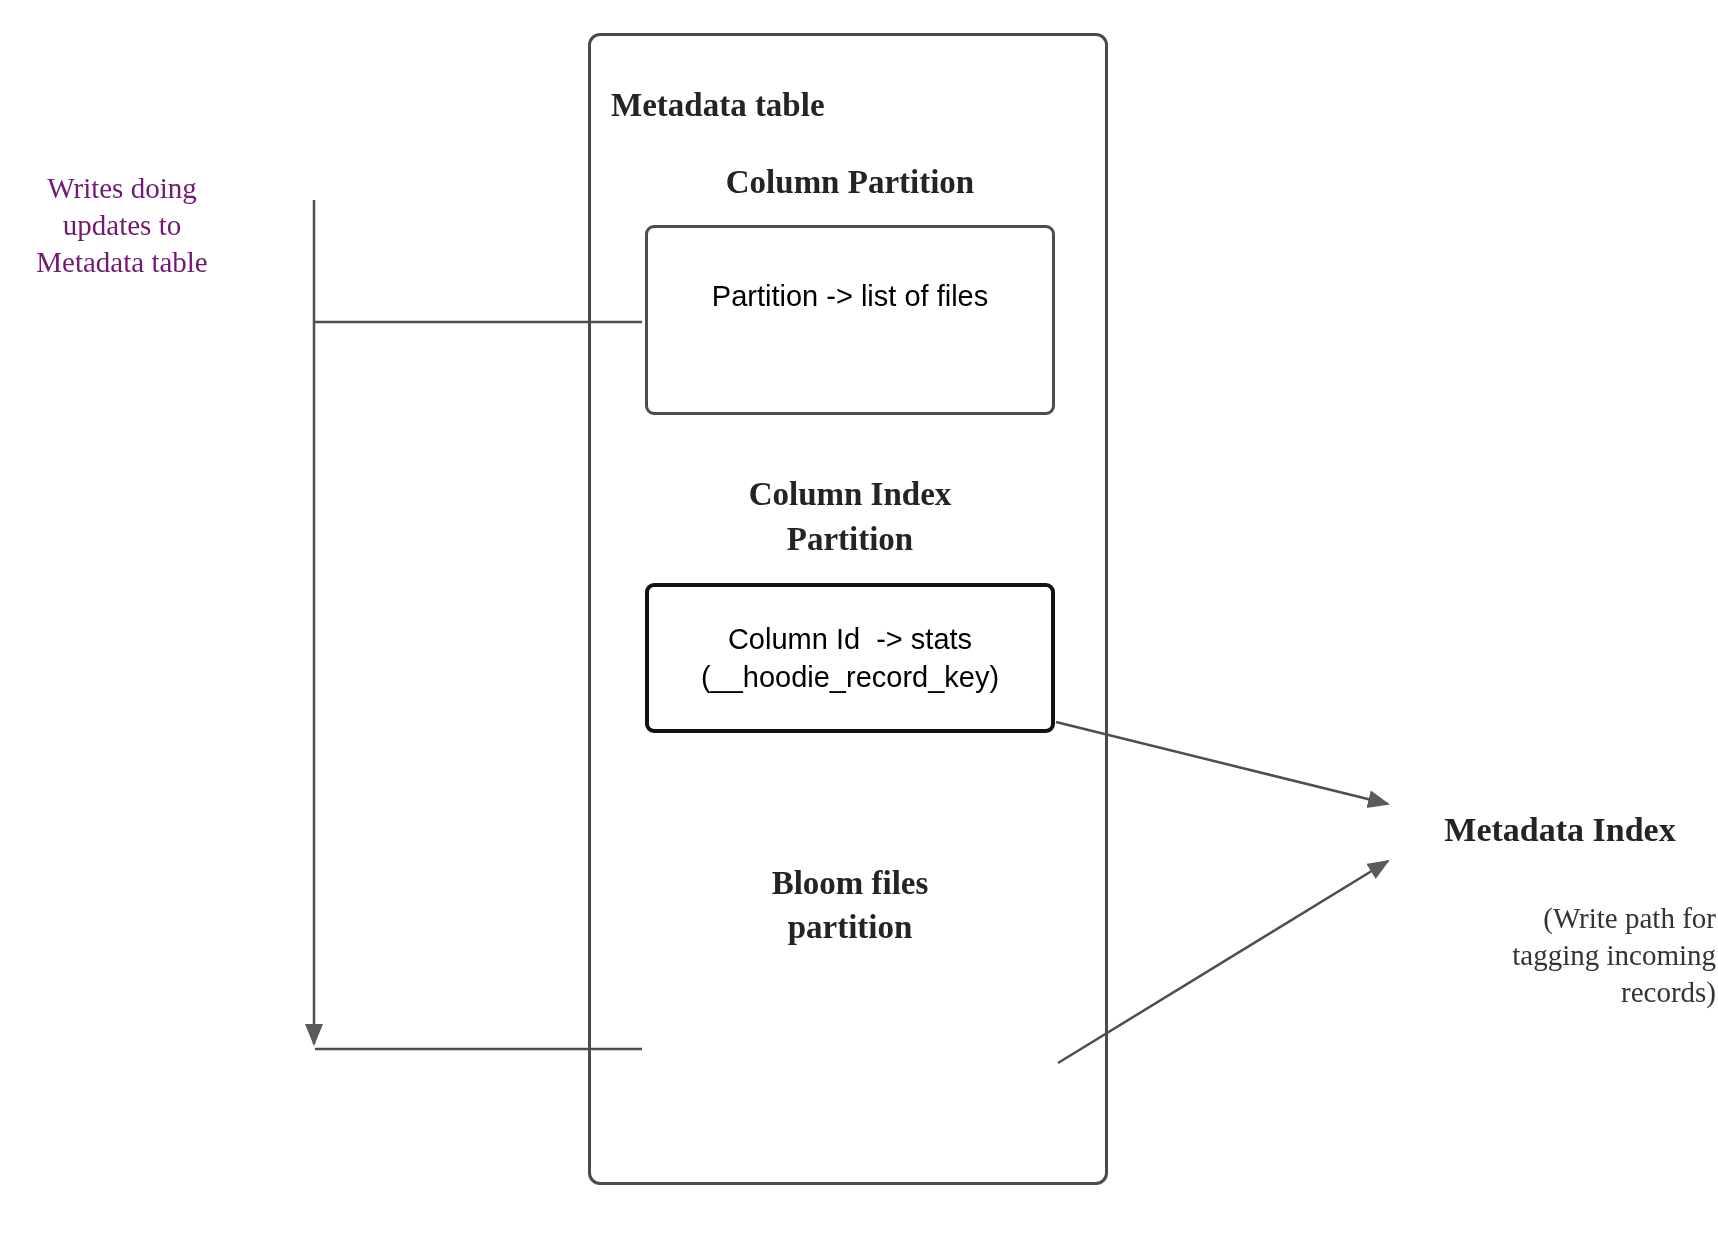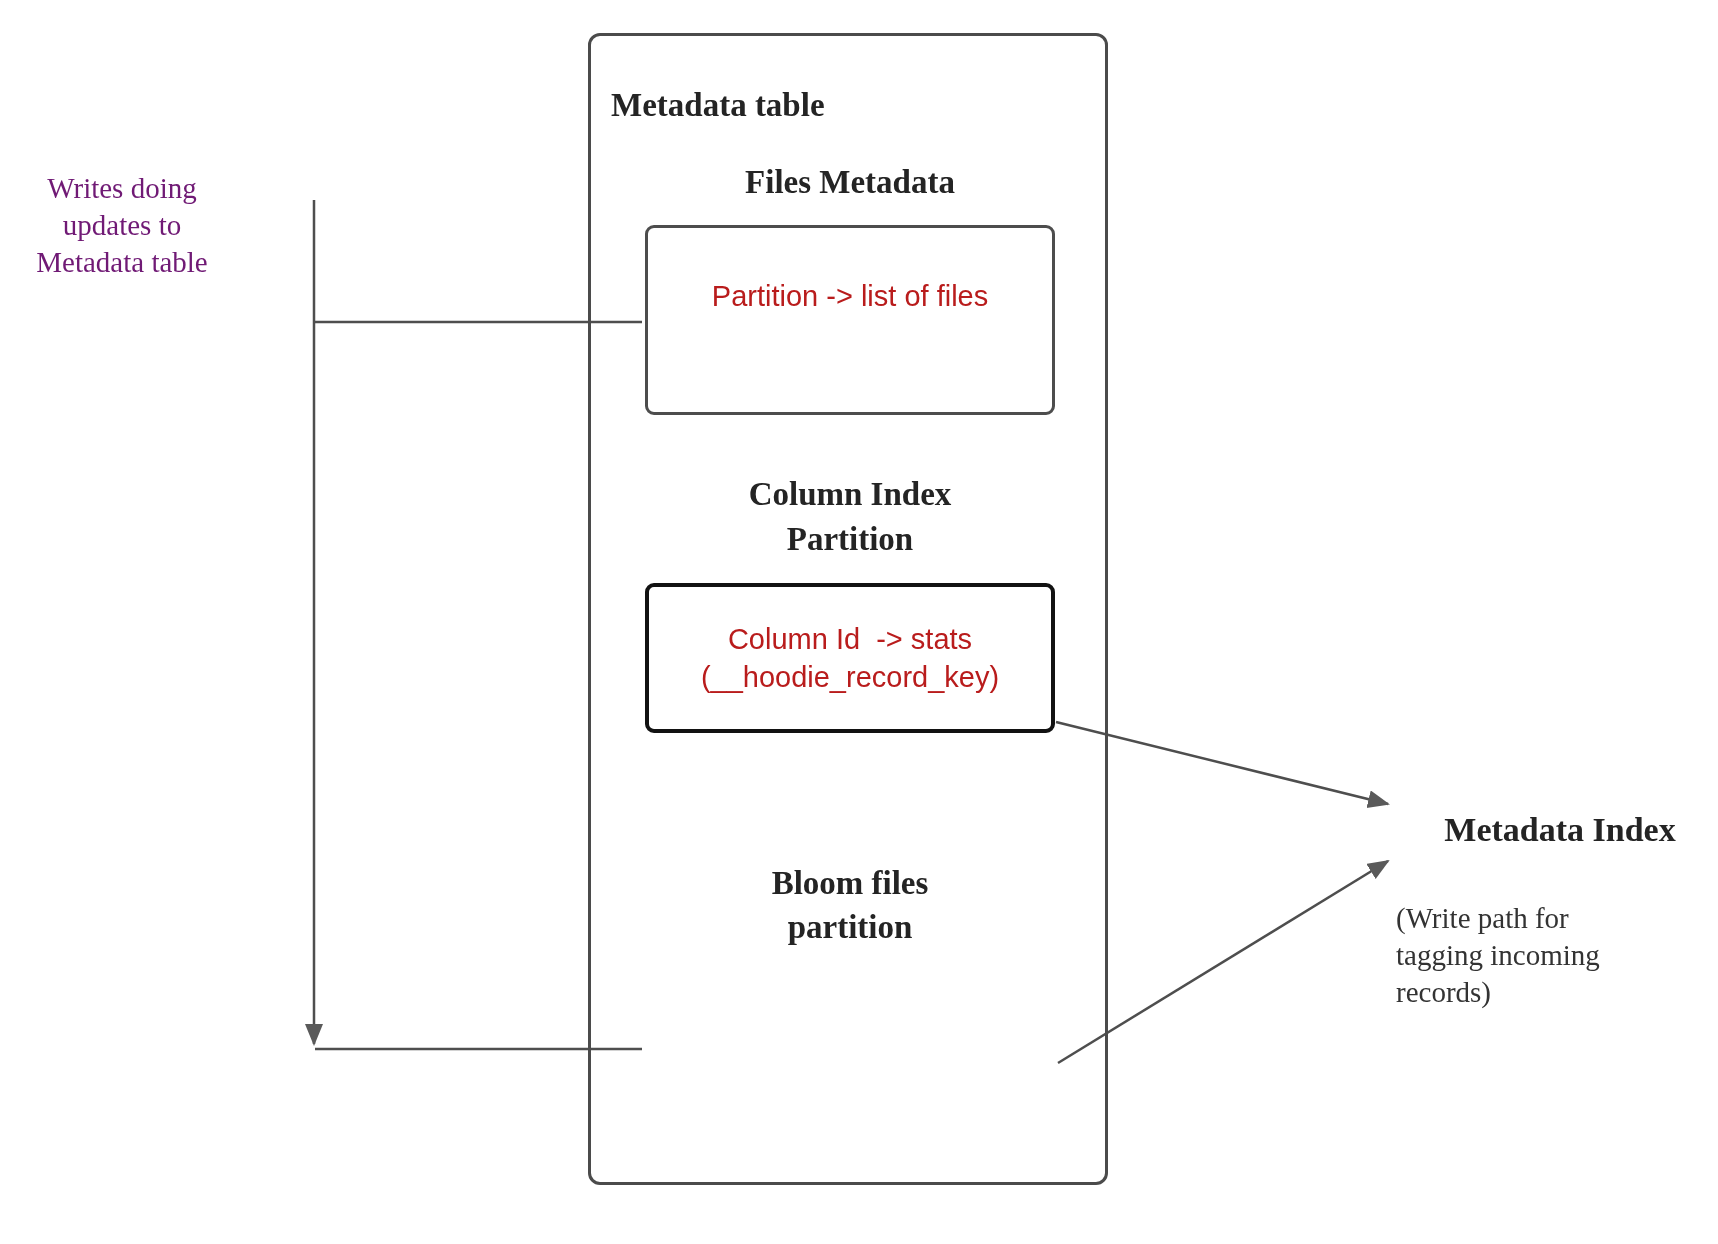--- a/index.html
+++ b/index.html
@@ -77,21 +77,21 @@
     font-size: 33px;
     line-height: 45px;
   }
   .files-head  { top: 162px; line-height: 40px; }
   .stats-head  { top: 472px; }
   .bloom-head  { top: 861px; line-height: 44px; }
 
   .box-content {
     font-size: 29px;
     line-height: 38px;
-    color: #b91c1c;
+    color: #000000;
     text-align: center;
     white-space: pre-wrap;
   }
   .files-content { transform: translateY(-24px); }
 
   .left-note {
     left: 2px;
     top: 170px;
     width: 240px;
     text-align: center;
@@ -104,21 +104,21 @@
     top: 810px;
     width: 330px;
     text-align: center;
     font-size: 34px;
     line-height: 40px;
   }
   .index-subtitle {
     left: 1396px;
     top: 900px;
     width: 320px;
-    text-align: left;
+    text-align: right;
     font-size: 29px;
     line-height: 37px;
     color: #333333;
   }
 </style>
 </head>
 <body>
 
 <div class="canvas">
 
@@ -141,21 +141,21 @@
   </svg>
 
   <div class="txt left-note">Writes doing
 updates to
 Metadata table</div>
 
   <div class="box outer-box"></div>
 
   <div class="txt bold-head table-title">Metadata table</div>
 
-  <div class="txt bold-head part-head files-head">Files Metadata</div>
+  <div class="txt bold-head part-head files-head">Column Partition</div>
   <div class="box inner-box files-box">
     <span class="box-content files-content">Partition -&gt; list of files</span>
   </div>
 
   <div class="txt bold-head part-head stats-head">Column Index
 Partition</div>
   <div class="box inner-box stats-box">
     <span class="box-content">Column Id  -&gt; stats
 (__hoodie_record_key)</span>
   </div>

